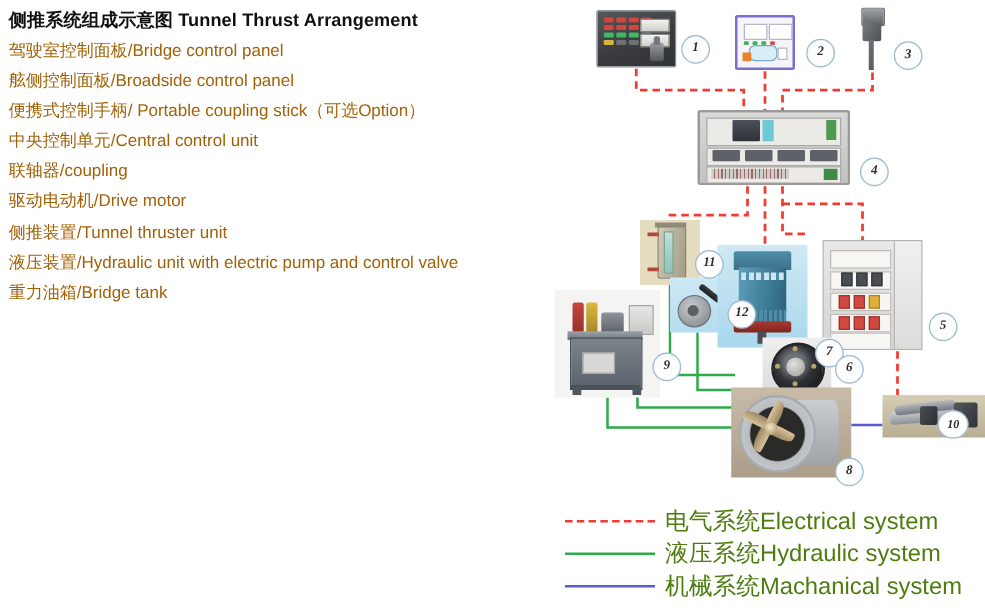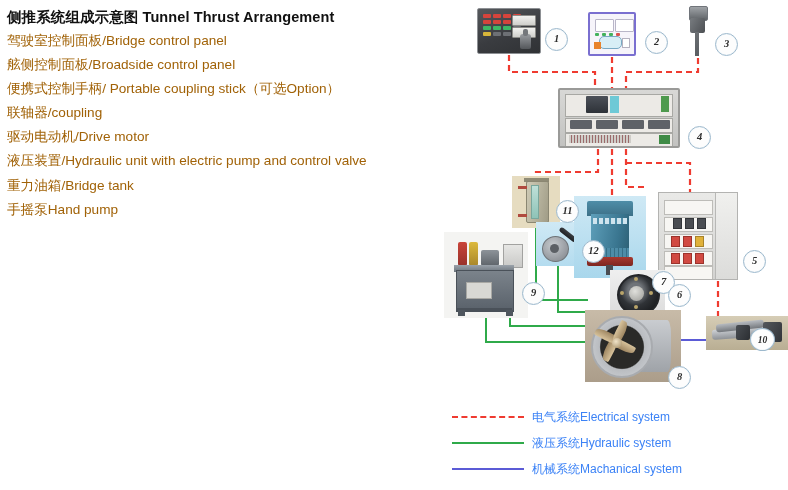--- a/index.html
+++ b/index.html
@@ -208,37 +208,38 @@
   .n12 .knob{position:absolute;left:39px;top:2px;width:7px;height:7px;border-radius:50%;
       background:#2a2c30;}
 
   
   .legend{position:absolute;left:452px;top:404px;width:330px;}
   .lg-row{display:flex;align-items:center;height:26px;}
   .lg-line{width:72px;height:0;margin-right:8px;flex:none;}
   .lg-line.dash{border-top:2.2px dashed #ef3b30;}
   .lg-line.green{border-top:2px solid #2faa4a;}
   .lg-line.blue{border-top:2px solid #5b5bd6;}
-  .lg-text{font-size:12px;color:#3b82f6;white-space:nowrap;}
+  .lg-text{font-size:19px;color:#4d7c0f;white-space:nowrap;}
 </style>
 </head>
 <body>
 
 <div id="root">
 
   <div class="legend-list">
     <div class="title">侧推系统组成示意图 Tunnel Thrust Arrangement</div>
     <div class="item">驾驶室控制面板/Bridge control panel</div>
     <div class="item">舷侧控制面板/Broadside control panel</div>
     <div class="item">便携式控制手柄/ Portable coupling stick（可选Option）</div>
+    <div class="item">中央控制单元/Central control unit</div>
     <div class="item">联轴器/coupling</div>
     <div class="item">驱动电动机/Drive motor</div>
+    <div class="item">侧推装置/Tunnel thruster unit</div>
     <div class="item">液压装置/Hydraulic unit with electric pump and control valve</div>
     <div class="item">重力油箱/Bridge tank</div>
-    <div class="item">手摇泵Hand pump</div>
   </div>
 
   <div class="diagram">
 
     <svg class="wires" viewBox="0 0 348 490">
       <g fill="none" stroke="#ef3b30" stroke-width="2.2" stroke-dasharray="6,4">
 
         <path d="M69,55 L69,72 L155,72 L155,88"></path>
 
         <path d="M172,57 L172,88"></path>

